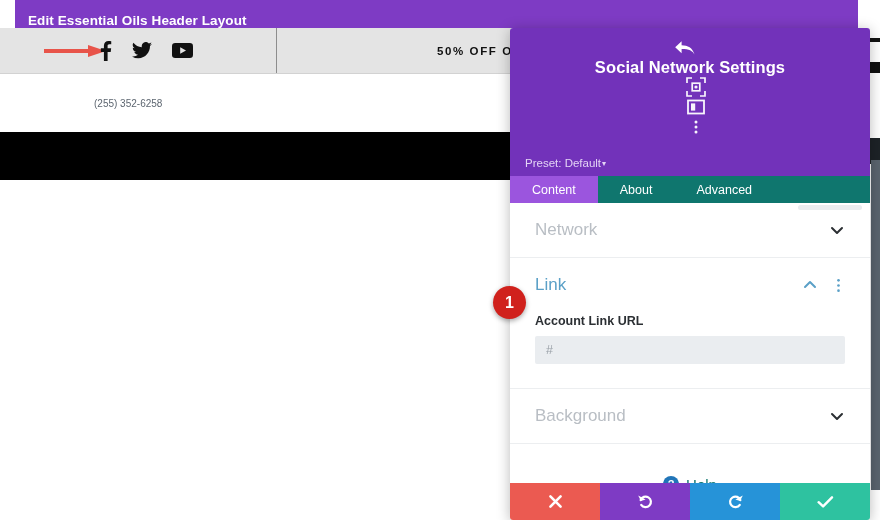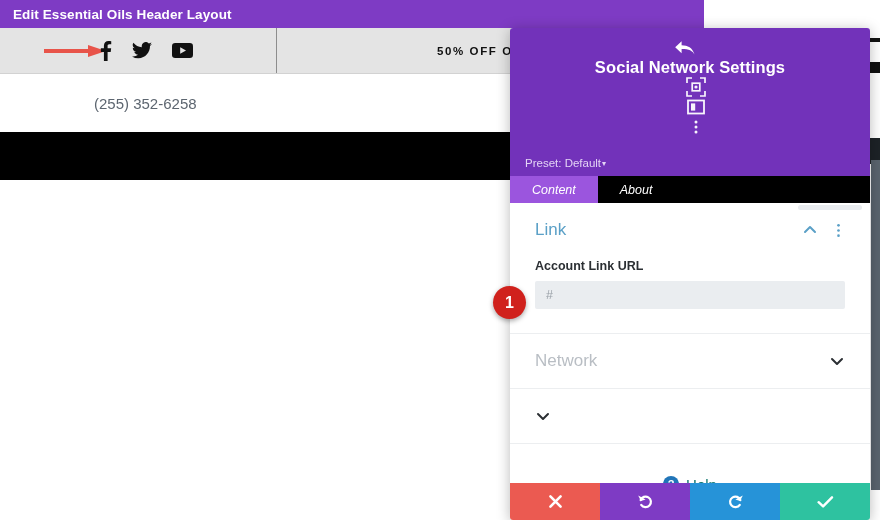--- a/index.html
+++ b/index.html
@@ -6,23 +6,23 @@
   html, body {
     width: 880px; height: 520px;
     overflow: hidden;
     font-family: "Liberation Sans", sans-serif;
     background: #ffffff;
   }
   #root { position: relative; width: 880px; height: 520px; overflow: hidden; background:#fff; }
 
   
   .builder-bar {
-    position: absolute; left: 0; top: 0; width: 704px; height: 28px;
+    position: absolute; left: 15px; top: 0; width: 843px; height: 28px;
     background: #7e3bc4;
-    display: flex; align-items: center;
+    display: flex; align-items: flex-end;
   }
   .builder-title {
     color: #ffffff; font-size: 13.5px; font-weight: bold;
     padding-left: 13px; letter-spacing: .1px;
     white-space: nowrap;
   }
 
   
   .preview { position: absolute; left: 0; top: 28px; width: 788px; height: 492px; background: #fff; }
 
@@ -52,21 +52,21 @@
   .promo-text {
     position: absolute; left: 160px; top: 50%; transform: translateY(-50%);
     font-size: 11.5px; font-weight: bold; color: #111;
     letter-spacing: 1.6px; white-space: nowrap;
   }
 
   .phonerow {
     height: 58px; background: #ffffff; display: flex; align-items: center;
   }
   .phone-text {
-    padding-left: 94px; color: #5d6670; font-size: 15px;
+    padding-left: 94px; color: #5d6670; font-size: 10px;
   }
 
   .navbar {
     height: 48px; background: #000000;
     display: flex; align-items: center; justify-content: flex-end;
     padding-right: 0;
   }
   .navlinks { display: flex; align-items: center; gap: 26px; padding-right: 10px; }
   .navlinks span {
     color: #ffffff; font-size: 12.5px; font-weight: bold; letter-spacing: 1.1px;
@@ -106,21 +106,21 @@
     white-space: nowrap; letter-spacing: .1px;
   }
   .header-icon { width: 20px; height: 20px; margin-left: 12px; flex: 0 0 auto; opacity: .95; }
   .header-icon.dots { width: 14px; }
   .preset-line {
     color: #e3d3f5; font-size: 11.5px; margin-top: 20px; padding-left: 1px;
     white-space: nowrap;
   }
   .preset-caret { font-size: 8px; vertical-align: middle; margin-left: 1px; }
 
-  .tabs { display: flex; background: #000000; height: 31px; font-style: italic; }
+  .tabs { display: flex; background: #0f766e; height: 31px; }
   .tab {
     flex: 0 0 auto; padding: 0 22px;
     display: flex; align-items: center; justify-content: center;
     color: #ffffff; font-size: 12.5px;
     white-space: nowrap;
   }
   .tab.active { background: #9b55de; }
 
   .panel-body {
     flex: 1 1 auto; background: #ffffff; position: relative; overflow: hidden;
@@ -272,24 +272,34 @@
       </div>
 
       <div class="preset-line">
         <span>Preset: Default</span><span class="preset-caret">▾</span>
       </div>
     </div>
 
     <div class="tabs">
       <div class="tab active">Content</div>
       <div class="tab">About</div>
+      <div class="tab">Advanced</div>
     </div>
 
     <div class="panel-body">
       <div class="inner-scroll-hint"></div>
+
+      <div class="section">
+        <div class="section-head">
+          <div class="section-title collapsed">Network</div>
+          <svg class="chev" viewBox="0 0 16 16">
+            <path d="M3 6 L8 11 L13 6" fill="none" stroke="#2b2f33" stroke-width="2" stroke-linecap="round" stroke-linejoin="round"></path>
+          </svg>
+        </div>
+      </div>
 
       <div class="section">
         <div class="section-head">
           <div class="section-title open">Link</div>
           <svg class="chev" viewBox="0 0 16 16">
             <path d="M3 10 L8 5 L13 10" fill="none" stroke="#5ba0c7" stroke-width="2" stroke-linecap="round" stroke-linejoin="round"></path>
           </svg>
           <svg class="sec-dots" viewBox="0 0 6 18">
             <circle cx="3" cy="3.5" r="1.4" fill="#5ba0c7"></circle>
             <circle cx="3" cy="9" r="1.4" fill="#5ba0c7"></circle>
@@ -298,29 +308,21 @@
         </div>
 
         <div class="field-block">
           <div class="field-label">Account Link URL</div>
           <input class="text-input" type="text" value="#" style="">
         </div>
       </div>
 
       <div class="section">
         <div class="section-head">
-          <div class="section-title collapsed">Network</div>
-          <svg class="chev" viewBox="0 0 16 16">
-            <path d="M3 6 L8 11 L13 6" fill="none" stroke="#2b2f33" stroke-width="2" stroke-linecap="round" stroke-linejoin="round"></path>
-          </svg>
-        </div>
-      </div>
-
-      <div class="section">
-        <div class="section-head">
+          <div class="section-title collapsed">Background</div>
           <svg class="chev" viewBox="0 0 16 16">
             <path d="M3 6 L8 11 L13 6" fill="none" stroke="#2b2f33" stroke-width="2" stroke-linecap="round" stroke-linejoin="round"></path>
           </svg>
         </div>
       </div>
 
       <div class="help-area">
         <div class="help-wrap">
           <svg class="help-icon" viewBox="0 0 16 16">
             <circle cx="8" cy="8" r="8" fill="#2175b8"></circle>

